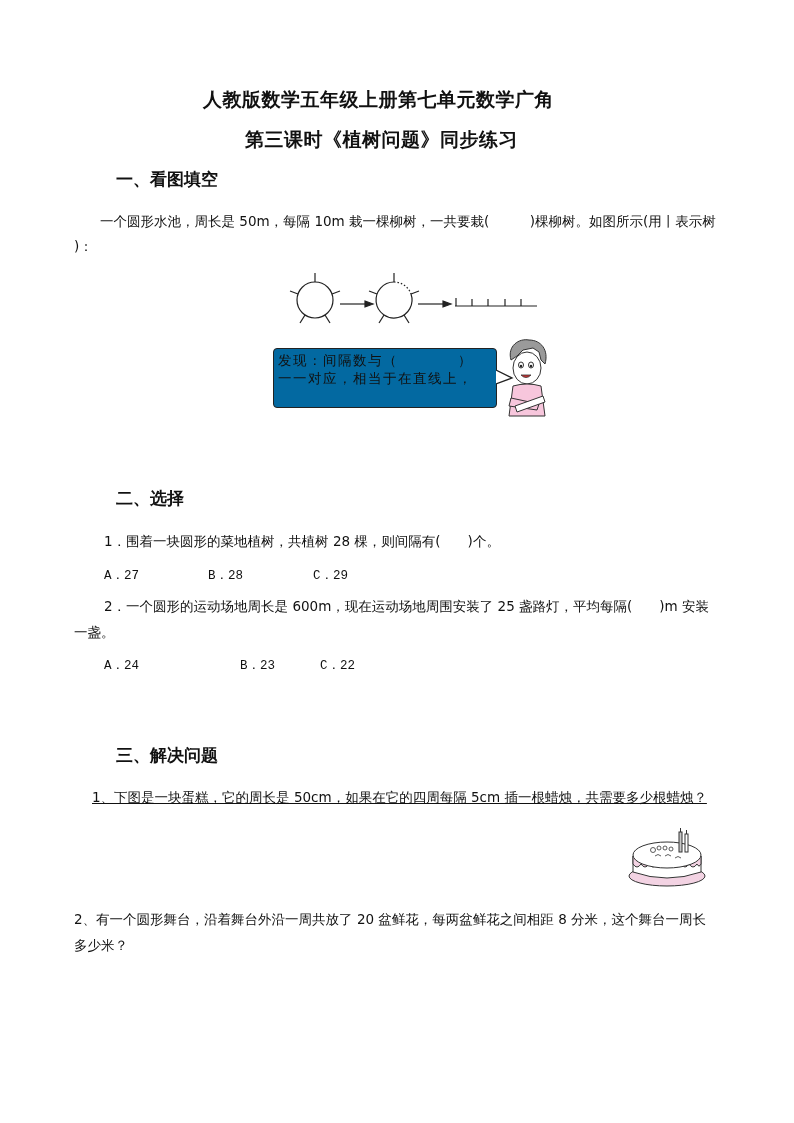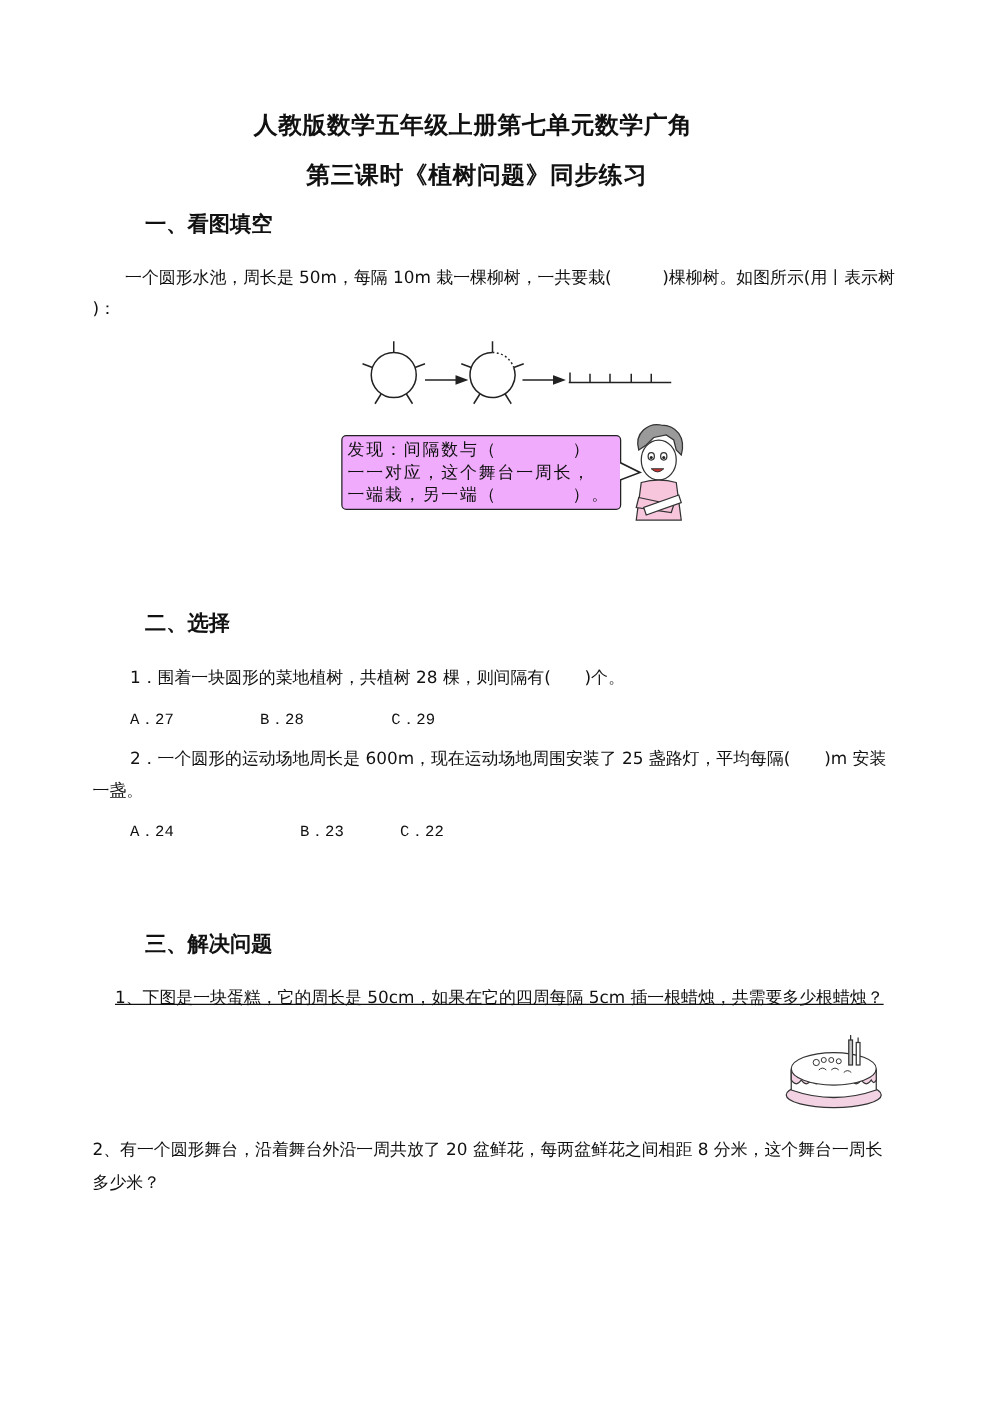--- a/index.html
+++ b/index.html
@@ -4,21 +4,21 @@
   <style>
     html, body { margin: 0; padding: 0; background: #ffffff; }
     body { width: 794px; height: 1123px; position: relative; overflow: hidden;
            font-family: "DejaVu Serif", "Liberation Serif", serif; color: #111; }
     .abs { position: absolute; white-space: nowrap; }
     .title { font-size: 19px; font-weight: bold; letter-spacing: 0.5px; }
     .sec { font-size: 17px; font-weight: bold; text-align: center; }
     .body { font-size: 13.5px; font-family: "DejaVu Sans", "Liberation Sans", sans-serif; }
     .opt { font-size: 12.5px; font-family: "Liberation Mono", "DejaVu Sans Mono", monospace; }
     .bubble { position: absolute; left: 273px; top: 348px; width: 224px; height: 60px;
-              border: 1.5px solid #222; border-radius: 4px; background: #f0abfc;
+              border: 1.5px solid #222; border-radius: 4px; background: #0369a1;
               font-family: "DejaVu Serif", serif; font-size: 13.5px; line-height: 18px;
               padding: 2px 4px; box-sizing: border-box; letter-spacing: 1.5px; }
     .bubble div { white-space: nowrap; }
   </style>
 </head>
 <body>
 
 <div class="abs title" style="left:203px; top:87px;">人教版数学五年级上册第七单元数学广角</div>
 <div class="abs title" style="left:245px; top:127px;">第三课时《植树问题》同步练习</div>
 
@@ -54,22 +54,21 @@
     <line x1="171" y1="38" x2="171" y2="30"></line>
     <line x1="187" y1="38" x2="187" y2="31"></line>
     <line x1="203" y1="38" x2="203" y2="31"></line>
     <line x1="220" y1="38" x2="220" y2="31"></line>
     <line x1="236" y1="38" x2="236" y2="31"></line>
   </g>
 </svg>
 
 <div class="bubble">
   <div>发现：间隔数与（　　　　）</div>
-  <div>一一对应，这个舞台一周长，</div>
-  <div>一端栽，另一端（　　　　）。</div>
+  <div>一一对应，相当于在直线上，</div>
 </div>
 <svg class="abs" style="left:496px; top:368px;" width="20" height="20" viewBox="0 0 20 20">
   <polyline points="0,2 16,10 0,16" fill="#fff" stroke="#222" stroke-width="1.3"></polyline>
 </svg>
 
 <svg class="abs" style="left:505px; top:338px;" width="45" height="80" viewBox="0 0 45 80">
 
   <path d="M6 22 C2 8 14 0 24 2 C36 2 44 12 40 26 L36 22 L34 14 L28 10 L18 12 L12 18 Z" fill="#9a9a9a" stroke="#333" stroke-width="1"></path>
 
   <ellipse cx="22" cy="30" rx="14" ry="16" fill="#fff" stroke="#333" stroke-width="1"></ellipse>

